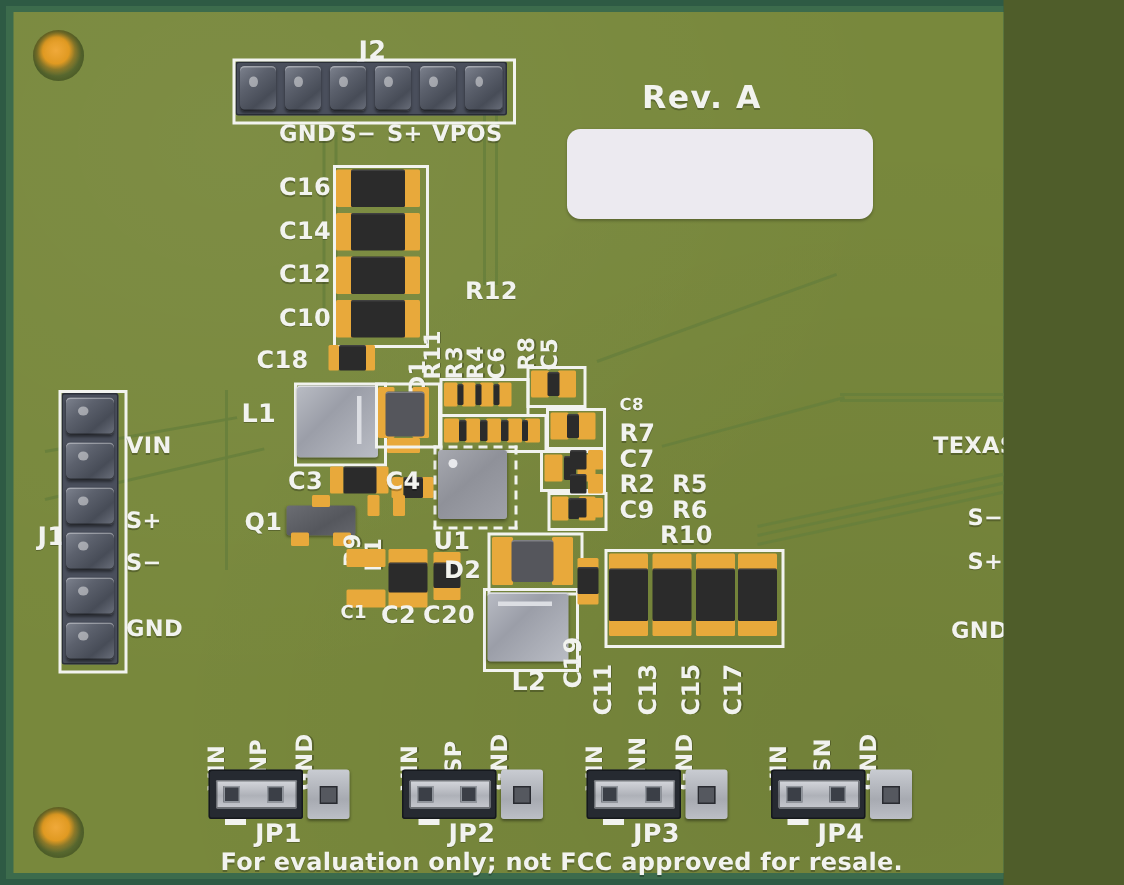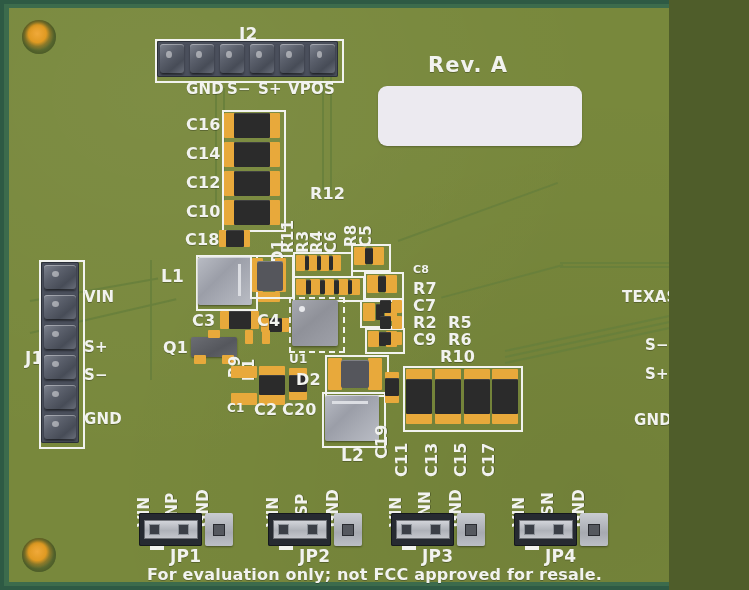--- a/index.html
+++ b/index.html
@@ -201,21 +201,21 @@
   <div class="silk" style="left:186px;top:175px;font-size:16px;">C12</div>
 
   <div class="pad" style="left:224px;top:200px;width:12px;height:25px;"></div>
   <div class="pad" style="left:268px;top:200px;width:12px;height:25px;"></div>
   <div class="cap" style="left:234px;top:200px;width:36px;height:25px;"></div>
   <div class="silk" style="left:186px;top:204px;font-size:16px;">C10</div>
 
   <div class="pad" style="left:219px;top:230px;width:7px;height:17px;"></div>
   <div class="pad" style="left:243px;top:230px;width:7px;height:17px;"></div>
   <div class="cap" style="left:226px;top:230px;width:18px;height:17px;"></div>
-  <div class="silk" style="left:185px;top:232px;font-size:16px;">C18</div>
+  <div class="silk" style="left:171px;top:232px;font-size:16px;">C18</div>
 
   <div class="silk rot" style="left:286px;top:248px;font-size:15px;">D1</div>
   <div class="silk rot" style="left:296px;top:238px;font-size:15px;">R11</div>
   <div class="silk rot" style="left:311px;top:238px;font-size:15px;">R3</div>
   <div class="silk rot" style="left:325px;top:238px;font-size:15px;">R4</div>
   <div class="silk rot" style="left:339px;top:238px;font-size:15px;">C6</div>
   <div class="silk rot" style="left:359px;top:232px;font-size:15px;">R8</div>
   <div class="silk rot" style="left:374px;top:232px;font-size:15px;">C5</div>
   <div class="silk" style="left:310px;top:186px;font-size:16px;">R12</div>
 
@@ -318,21 +318,21 @@
 
   <div class="pad" style="left:289px;top:368px;width:18px;height:10px;"></div>
   <div class="pad" style="left:289px;top:390px;width:18px;height:10px;"></div>
   <div class="cap" style="left:289px;top:375px;width:18px;height:17px;"></div>
   <div class="silk" style="left:282px;top:402px;font-size:16px;">C20</div>
 
   <div class="silkpad" style="left:289px;top:297px;width:52px;height:52px;border-style:dashed;"></div>
   <div class="ic" style="left:292px;top:300px;width:46px;height:46px;">
     <div class="dot"></div>
   </div>
-  <div class="silk" style="left:289px;top:353px;font-size:12px;">U1</div>
+  <div class="silk" style="left:289px;top:353px;font-size:16px;">U1</div>
 
   <div class="silkpad" style="left:325px;top:355px;width:60px;height:38px;"></div>
   <div class="pad" style="left:328px;top:358px;width:14px;height:32px;"></div>
   <div class="pad" style="left:368px;top:358px;width:14px;height:32px;"></div>
   <div class="diode" style="left:341px;top:360px;width:28px;height:28px;"></div>
   <div class="silk" style="left:296px;top:372px;font-size:16px;">D2</div>
 
   <div class="silkpad" style="left:322px;top:392px;width:60px;height:52px;"></div>
   <div class="metal" style="left:325px;top:395px;width:54px;height:46px;"></div>
   <div style="position:absolute;left:332px;top:401px;width:36px;height:3px;background:#dcdee3;"></div>

